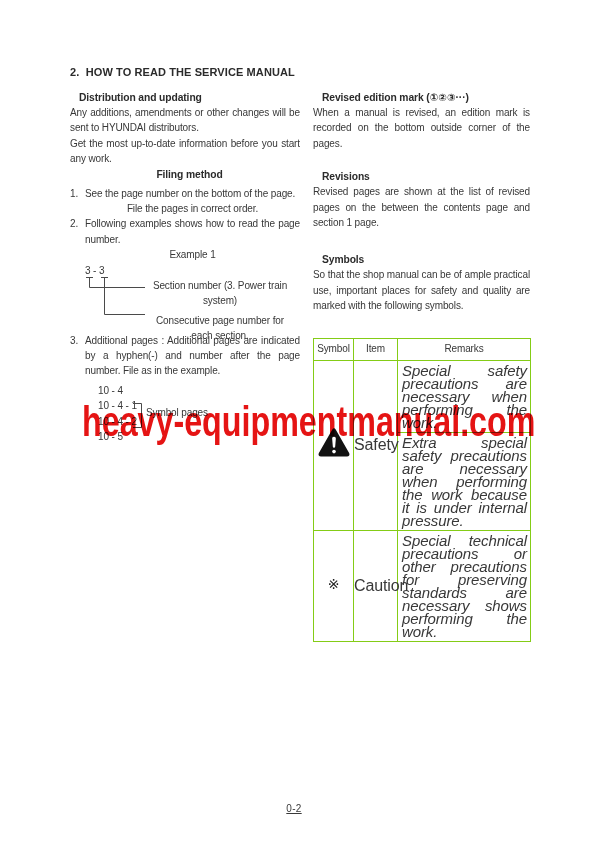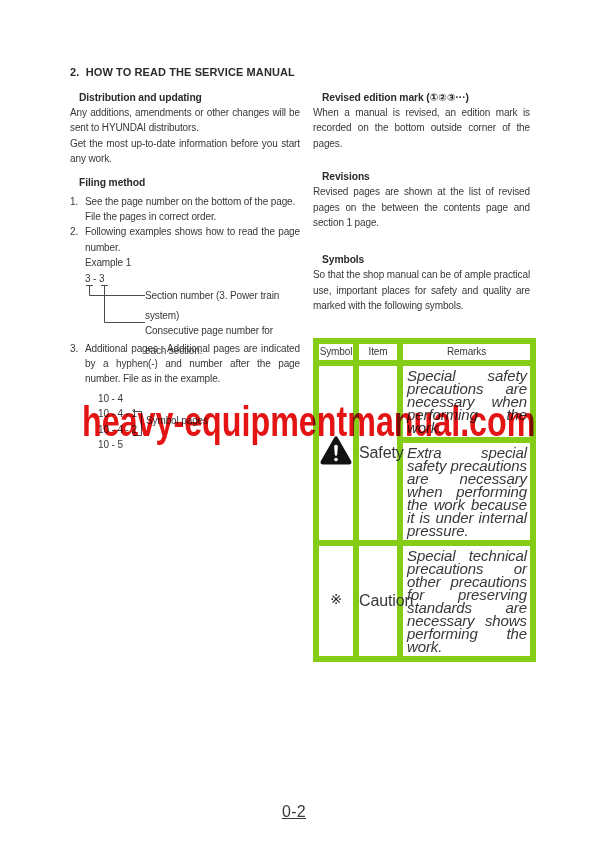--- a/index.html
+++ b/index.html
@@ -12,65 +12,65 @@
   .doc-title {
     position:absolute; left:70px; top:66px;
     font-size:11px; font-weight:bold; color:#2b2b2b; letter-spacing:.1px;
     white-space:pre-wrap;
   }
   .col { position:absolute; top:90px; font-size:10px; line-height:15.4px; letter-spacing:-.12px; }
   .col-left  { left:70px; width:230px; }
   .col-right { left:313px; width:217px; }
   h3.sec-head { font-size:10.3px; font-weight:bold; color:#2b2b2b; line-height:15px; letter-spacing:-.1px;padding-left:9px; }
   .col p { text-align:justify; }
-  .mt { margin-top:8px; }
+  .mt { margin-top:0;text-align:center; }
   .list-row { display:flex; }
   .list-row .num { width:15px; flex:none; }
   .list-row .body { flex:1; text-align:justify; }
-  .list-row .body .plain { text-align:left; }
+  .list-row .body .plain { text-align:center; }
   .first-item { margin-top:4px; }
 
   
   .pagecode-diagram { position:relative; height:70px; text-align:left; }
   .pagecode { display:block; }
   .pagecode-diagram svg.pointer-lines { position:absolute; left:0; top:13px; }
-  .diag-label { position:absolute; width:150px; font-size:10px; line-height:20px; letter-spacing:-.12px; text-align:left; }
+  .diag-label { position:absolute; width:150px; font-size:10px; line-height:15px; letter-spacing:-.12px; text-align:center; }
   .diag-label.l1 { left:60px; top:15px; }
   .diag-label.l2 { left:60px; top:50px; }
 
   
   .added-pages { position:relative; margin-left:28px; margin-top:4px; }
   .added-pages .pg-line { line-height:15.5px; }
   .added-pages svg.bracket { position:absolute; left:35px; top:18px; }
   .added-label { position:absolute; left:48px; top:22px; font-size:10px; }
 
   
   table.sym-table { border-collapse:collapse; width:217px; margin-top:24px; table-layout:fixed; }
-  table.sym-table td { border:6px solid #84cc16; vertical-align:middle; }
+  table.sym-table td { border:1px solid #84cc16; vertical-align:middle; }
   col.c-symbol { width:40px; } col.c-item { width:44px; } col.c-remarks { width:133px; }
   .sym-table .head td { text-align:center; font-size:10px; height:22px; line-height:12px; }
   .sym-table td.item-cell { text-align:right; font-size:16px; }
   .sym-table td.sym-cell { text-align:center; }
   .sym-table td.remark {
     font-size:15px; line-height:13px; letter-spacing:-.1px;
     text-align:justify; padding:3px 3px 3px 4px; vertical-align:top;font-style:italic;
   }
   .caution-glyph { font-size:14px; font-family:"DejaVu Sans",sans-serif; color:#222; }
 
   
   .watermark {
     position:absolute; left:82px; top:399px; z-index:5;
     font-size:43px; font-weight:bold; line-height:1.05;
     white-space:nowrap; transform:scaleX(.75); transform-origin:left top;
     mix-blend-mode:multiply; pointer-events:none;
   }
 
   .page-number {
     position:absolute; left:0; right:12px; top:803px; text-align:center;
-    font-size:16px; color:#3a3a3a; letter-spacing:.3px;text-decoration:underline;
+    font-size:10px; color:#3a3a3a; letter-spacing:.3px;text-decoration:underline;
   }
   svg .ln { stroke:#4a4a4a; stroke-width:1; fill:none; }
 </style>
 </head>
 <body>
 
 <div class="page">
 
   <div class="doc-title">2.  HOW TO READ THE SERVICE MANUAL</div>
 

